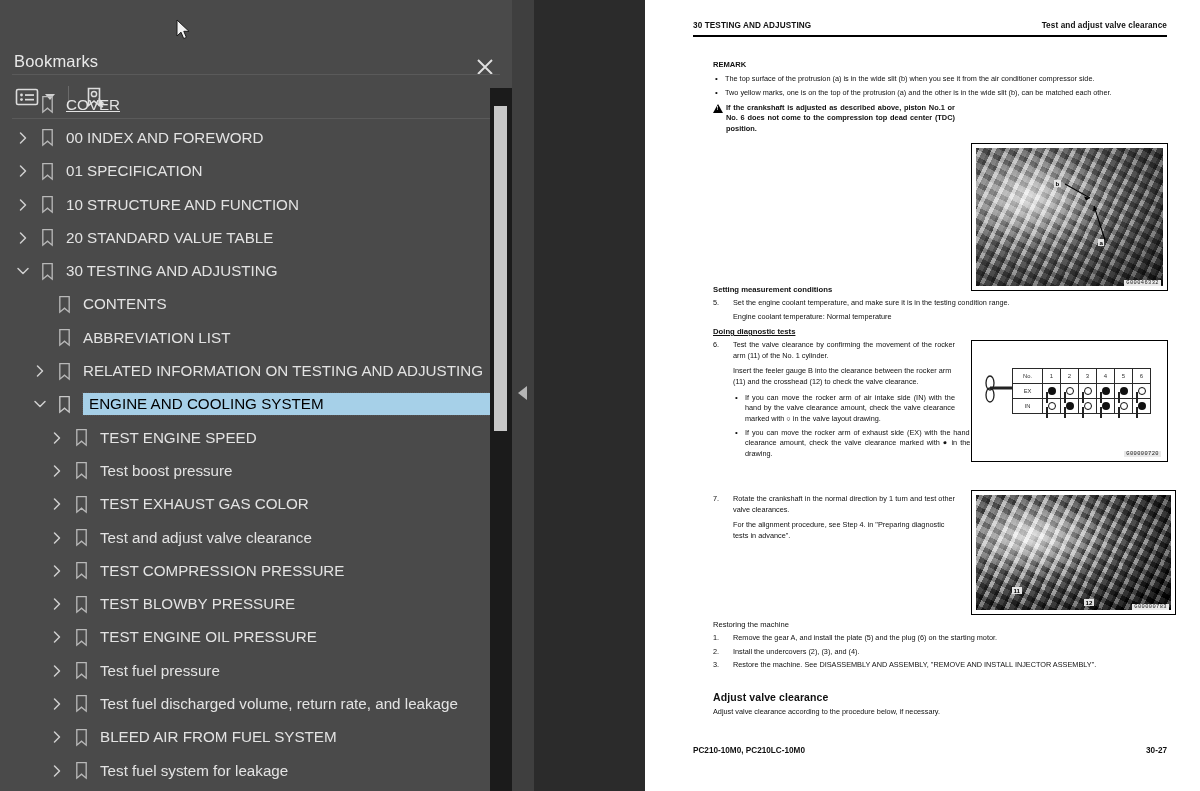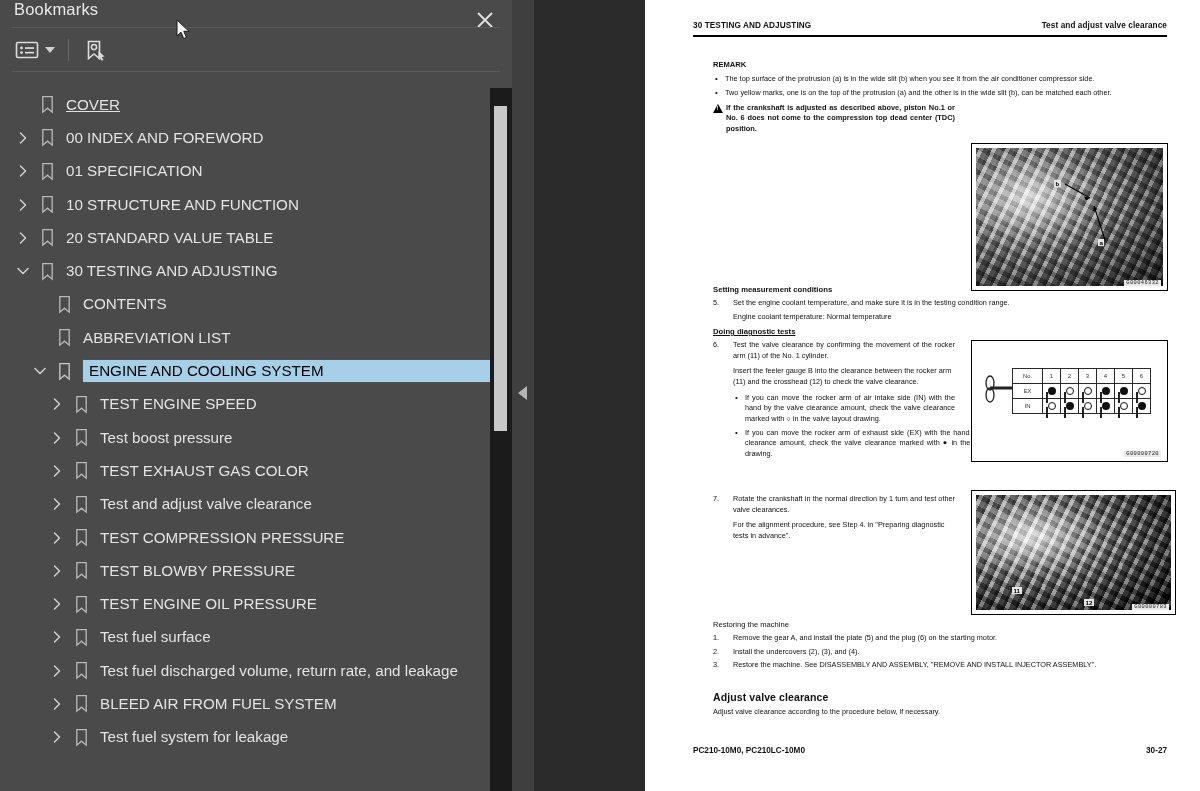--- a/index.html
+++ b/index.html
@@ -14,21 +14,21 @@
   
   #sidebar {
     width: 512px; height: 791px;
     background: #4a4a4a;
     position: relative;
     flex: 0 0 512px;
   }
   #bm-header {
     height: 28px;
     position: relative;
-    display: flex; 
+    display: flex; align-items: center; margin-top: 47px;
   }
   #bm-title {
     color: #e8e8e8; font-size: 16.5px; letter-spacing: .2px;
     margin-left: 14px;
   }
   #bm-close {
     position: absolute; right: 16px; top: 9px;
     width: 22px; height: 22px;
     color: #e0e0e0;
   }
@@ -381,20 +381,33 @@
         </div>
         <div class="row" style="padding-left: 27px;">
           <span class="twisty"></span>
           <span class="bmk">
             <svg viewBox="0 0 16 20" width="15" height="19">
               <path d="M3 1.6 h10 v16.6 l-5 -4.3 l-5 4.3 z" fill="none" stroke="currentColor" stroke-width="1.4"></path>
             </svg>
           </span>
           <span class="lbl">ABBREVIATION LIST</span>
         </div>
+        <div class="row" style="padding-left: 27px;">
+          <span class="twisty">
+            <svg viewBox="0 0 16 16" width="16" height="16">
+              <path d="M5.5 3 L10.5 8 L5.5 13" fill="none" stroke="currentColor" stroke-width="1.5" stroke-linecap="round" stroke-linejoin="round"></path>
+            </svg>
+          </span>
+          <span class="bmk">
+            <svg viewBox="0 0 16 20" width="15" height="19">
+              <path d="M3 1.6 h10 v16.6 l-5 -4.3 l-5 4.3 z" fill="none" stroke="currentColor" stroke-width="1.4"></path>
+            </svg>
+          </span>
+          <span class="lbl">RELATED INFORMATION ON TESTING AND ADJUSTING</span>
+        </div>
         <div class="row sel" style="padding-left: 27px;">
           <span class="twisty">
             <svg viewBox="0 0 16 16" width="16" height="16">
               <path d="M3 5.5 L8 10.5 L13 5.5" fill="none" stroke="currentColor" stroke-width="1.5" stroke-linecap="round" stroke-linejoin="round"></path>
             </svg>
           </span>
           <span class="bmk">
             <svg viewBox="0 0 16 20" width="15" height="19">
               <path d="M3 1.6 h10 v16.6 l-5 -4.3 l-5 4.3 z" fill="none" stroke="currentColor" stroke-width="1.4"></path>
             </svg>
@@ -496,21 +509,21 @@
           <span class="twisty">
             <svg viewBox="0 0 16 16" width="16" height="16">
               <path d="M5.5 3 L10.5 8 L5.5 13" fill="none" stroke="currentColor" stroke-width="1.5" stroke-linecap="round" stroke-linejoin="round"></path>
             </svg>
           </span>
           <span class="bmk">
             <svg viewBox="0 0 16 20" width="15" height="19">
               <path d="M3 1.6 h10 v16.6 l-5 -4.3 l-5 4.3 z" fill="none" stroke="currentColor" stroke-width="1.4"></path>
             </svg>
           </span>
-          <span class="lbl">Test fuel surface</span>
+          <span class="lbl">Test fuel pressure</span>
         </div>
         <div class="row" style="padding-left: 44px;">
           <span class="twisty">
             <svg viewBox="0 0 16 16" width="16" height="16">
               <path d="M5.5 3 L10.5 8 L5.5 13" fill="none" stroke="currentColor" stroke-width="1.5" stroke-linecap="round" stroke-linejoin="round"></path>
             </svg>
           </span>
           <span class="bmk">
             <svg viewBox="0 0 16 20" width="15" height="19">
               <path d="M3 1.6 h10 v16.6 l-5 -4.3 l-5 4.3 z" fill="none" stroke="currentColor" stroke-width="1.4"></path>

